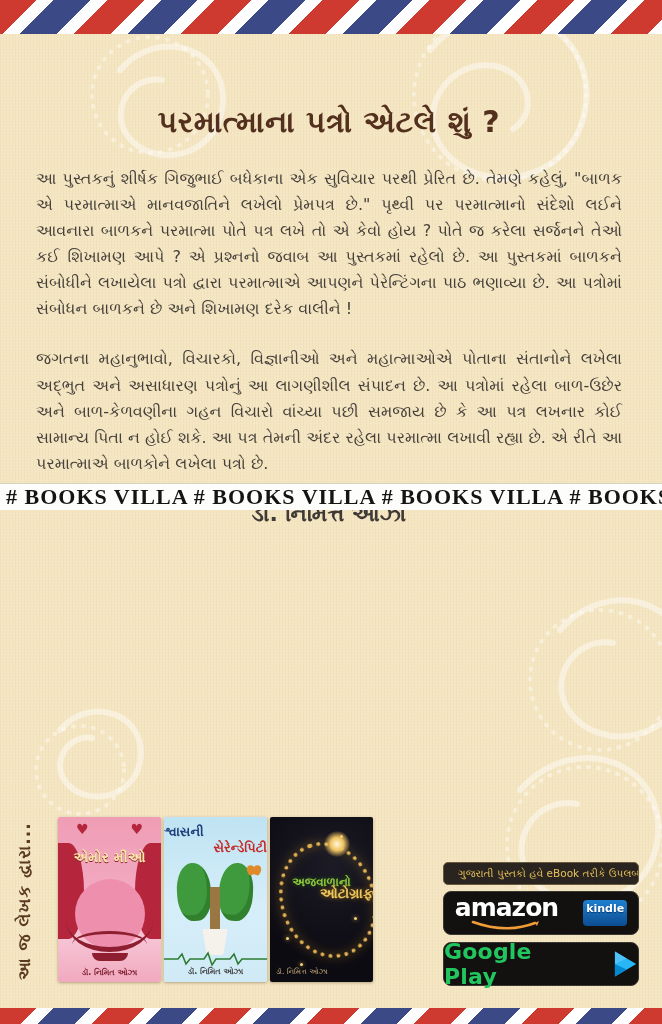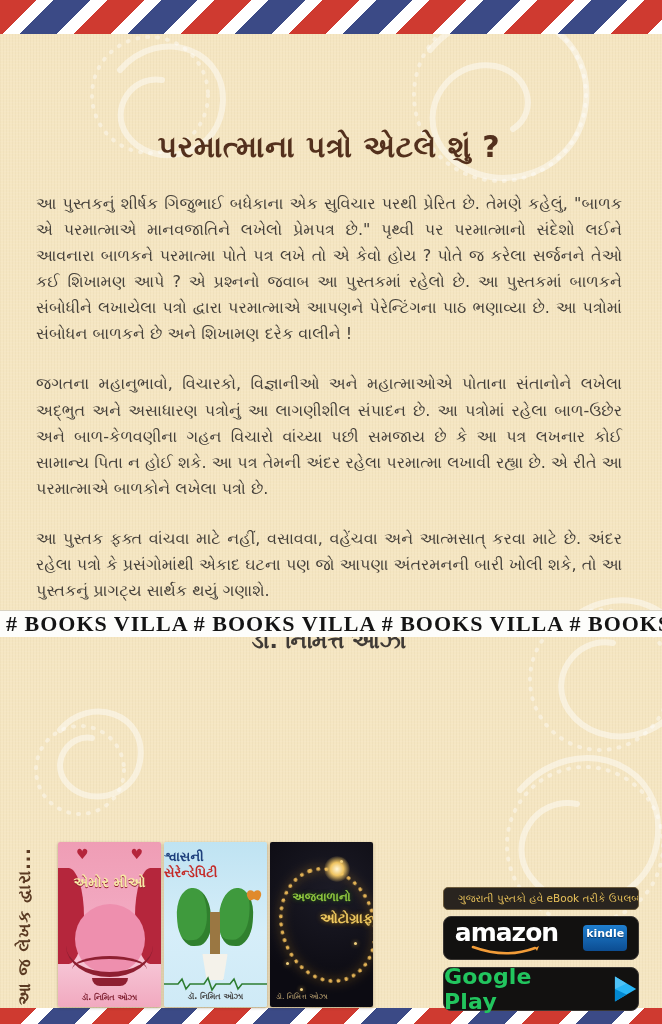--- a/index.html
+++ b/index.html
@@ -19,21 +19,21 @@
     position:absolute;left:0;width:100%;
     background:#fff;
     background-image:repeating-linear-gradient(135deg,
       #cf3a30 0 26px, #ffffff 26px 38px,
       #3b4a86 38px 64px, #ffffff 64px 76px);
   }
   .airmail.top{top:0;height:34px;}
   .airmail.bottom{bottom:0;height:16px;}
 
   
-  .copy{padding:104px 40px 0 36px;margin-top:25px;}
+  .copy{padding:104px 40px 0 36px;}
   .title{
     text-align:center;font-size:30px;font-weight:bold;color:#53301d;
     margin:0 0 26px 0;letter-spacing:.5px;
   }
   .para{
     font-size:16px;line-height:1.63;color:#45403a;text-align:justify;
     margin:0 0 24px 0;
   }
   .author{
     text-align:center;font-size:22px;color:#3f3a35;font-weight:600;margin-top:2px;
@@ -59,38 +59,38 @@
   .book1 .heart.l{left:18px;} .book1 .heart.r{right:18px;}
   .book1 .circle{position:absolute;left:17px;top:62px;width:70px;height:70px;border-radius:50%;background:#ee8fae;}
   .book1 .bridge{position:absolute;left:8px;top:104px;width:87px;height:26px;border-bottom:5px solid #8e1f31;border-radius:0 0 50% 50%/0 0 100% 100%;}
   .book1 .bridge:before{content:"";position:absolute;left:6px;right:6px;top:10px;height:10px;border-top:3px solid #8e1f31;border-radius:50%/100% 100% 0 0;}
   .book1 .boat{position:absolute;left:34px;top:136px;width:36px;height:8px;background:#8e1f31;border-radius:0 0 10px 10px;}
   .b-title1{position:absolute;left:0;top:32px;width:100%;text-align:center;font-size:14px;font-weight:bold;color:#f8e9a6;text-shadow:0 1px 0 #8e1f31;}
   .book1 .author-band{position:absolute;bottom:4px;width:100%;text-align:center;font-size:8px;color:#7c1c2d;font-weight:bold;}
 
   .book2{left:164px;background:linear-gradient(180deg,#bfe3f2 0%,#d6eef9 55%,#cfeaf6 100%);}
   .b2-t1{position:absolute;top:7px;width:100%;text-align:left;font-size:13px;font-weight:bold;color:#1d3f7c;}
-  .b2-t2{position:absolute;top:23px;width:100%;text-align:left;font-size:13px;font-weight:bold;color:#c42a27;}
+  .b2-t2{position:absolute;top:23px;width:100%;text-align:right;font-size:13px;font-weight:bold;color:#c42a27;}
   .lung{position:absolute;top:46px;width:34px;height:58px;background:#3f9a3d;border-radius:48% 48% 44% 44%;box-shadow:inset -4px -6px 0 rgba(20,80,20,.35);}
   .lung.l{left:13px;transform:rotate(-4deg);}
   .lung.r{left:55px;transform:rotate(4deg);}
   .trunk{position:absolute;left:46px;top:70px;width:10px;height:50px;background:#9a7742;}
   .pot{position:absolute;left:36px;top:112px;width:30px;height:26px;background:#f4f2ea;clip-path:polygon(8% 0,92% 0,78% 100%,22% 100%);box-shadow:0 1px 2px rgba(0,0,0,.2);}
   .butterfly{position:absolute;right:6px;top:48px;width:14px;height:12px;}
   .butterfly i{position:absolute;width:8px;height:10px;background:#e08a2c;border-radius:60% 60% 40% 40%;}
   .butterfly i.w1{left:0;transform:rotate(-24deg);}
   .butterfly i.w2{right:0;transform:rotate(24deg);}
   .ecg{position:absolute;left:0;top:134px;width:100%;height:16px;}
   .book2 .author-band{position:absolute;bottom:5px;width:100%;text-align:center;font-size:8px;color:#444;font-weight:bold;}
 
   .book3{left:270px;background:radial-gradient(circle at 60% 30%,#1c1b26 0%,#0c0b12 70%);}
   .ring{position:absolute;left:10px;top:24px;width:88px;height:110px;border:4px dotted #e3b254;border-radius:50%;transform:rotate(-18deg);filter:drop-shadow(0 0 5px #c98f22);}
   .flare{position:absolute;left:54px;top:14px;width:26px;height:26px;border-radius:50%;background:radial-gradient(circle,#fff6d8 0%,#f0c563 35%,rgba(240,197,99,0) 72%);}
   .spark{position:absolute;width:3px;height:3px;border-radius:50%;background:#f0cf7e;box-shadow:0 0 4px #e9b74a;}
-  .b3-t1{position:absolute;top:48px;width:100%;text-align:center;font-size:12px;font-weight:bold;color:#8fc63f;text-shadow:0 0 4px #2b5f10;}
+  .b3-t1{position:absolute;top:58px;width:100%;text-align:center;font-size:12px;font-weight:bold;color:#8fc63f;text-shadow:0 0 4px #2b5f10;}
   .b3-t2{position:absolute;top:68px;width:100%;text-align:right;font-size:14px;font-weight:bold;color:#ecc65e;text-shadow:0 0 5px #9a6d12;}
   .book3 .author-band{position:absolute;bottom:5px;left:6px;font-size:7.5px;color:#cdb27a;}
 
   
   .badges{position:absolute;left:443px;top:50px;width:196px;}
   .ebook-pill{
     width:100%;box-sizing:border-box;background:#29241f;border:1px solid #6b5a3a;border-radius:5px;
     color:#e8c15a;font-size:10.5px;text-align:center;padding:4px 14px;margin-bottom:6px;white-space:nowrap;overflow:hidden;
   }
   .store{
@@ -135,21 +135,20 @@
   </svg>
 
   <div class="airmail top"></div>
 
   <div class="content">
 
     <div class="copy">
       <h1 class="title">પરમાત્માના પત્રો એટલે શું ?</h1>
       <p class="para">આ પુસ્તકનું શીર્ષક ગિજુભાઈ બધેકાના એક સુવિચાર પરથી પ્રેરિત છે. તેમણે કહેલું, "બાળક એ પરમાત્માએ માનવજાતિને લખેલો પ્રેમપત્ર છે." પૃથ્વી પર પરમાત્માનો સંદેશો લઈને આવનારા બાળકને પરમાત્મા પોતે પત્ર લખે તો એ કેવો હોય ? પોતે જ કરેલા સર્જનને તેઓ કઈ શિખામણ આપે ? એ પ્રશ્નનો જવાબ આ પુસ્તકમાં રહેલો છે. આ પુસ્તકમાં બાળકને સંબોધીને લખાયેલા પત્રો દ્વારા પરમાત્માએ આપણને પેરેન્ટિંગના પાઠ ભણાવ્યા છે. આ પત્રોમાં સંબોધન બાળકને છે અને શિખામણ દરેક વાલીને !</p>
       <p class="para">જગતના મહાનુભાવો, વિચારકો, વિજ્ઞાનીઓ અને મહાત્માઓએ પોતાના સંતાનોને લખેલા અદ્ભુત અને અસાધારણ પત્રોનું આ લાગણીશીલ સંપાદન છે. આ પત્રોમાં રહેલા બાળ-ઉછેર અને બાળ-કેળવણીના ગહન વિચારો વાંચ્યા પછી સમજાય છે કે આ પત્ર લખનાર કોઈ સામાન્ય પિતા ન હોઈ શકે. આ પત્ર તેમની અંદર રહેલા પરમાત્મા લખાવી રહ્યા છે. એ રીતે આ પરમાત્માએ બાળકોને લખેલા પત્રો છે.</p>
-      <p class="para">આ પુસ્તક ફક્ત વાંચવા માટે નહીં, વસાવવા, વહેંચવા અને આત્મસાત્ કરવા માટે છે. અંદર રહેલા પત્રો કે પ્રસંગોમાંથી એકાદ ઘટના પણ જો આપણા અંતરમનની બારી ખોલી શકે, તો આ પુસ્તકનું પ્રાગટ્ય સાર્થક થયું ગણાશે.</p>
       <div class="author">ડૉ. નિમિત્ત ઓઝા</div>
     </div>
 
     <div class="promo">
 
       <div class="same-author">આ જ લેખક દ્વારા...</div>
 
       <div class="book book1">
         <span class="heart l">♥</span>
         <span class="heart r">♥</span>

